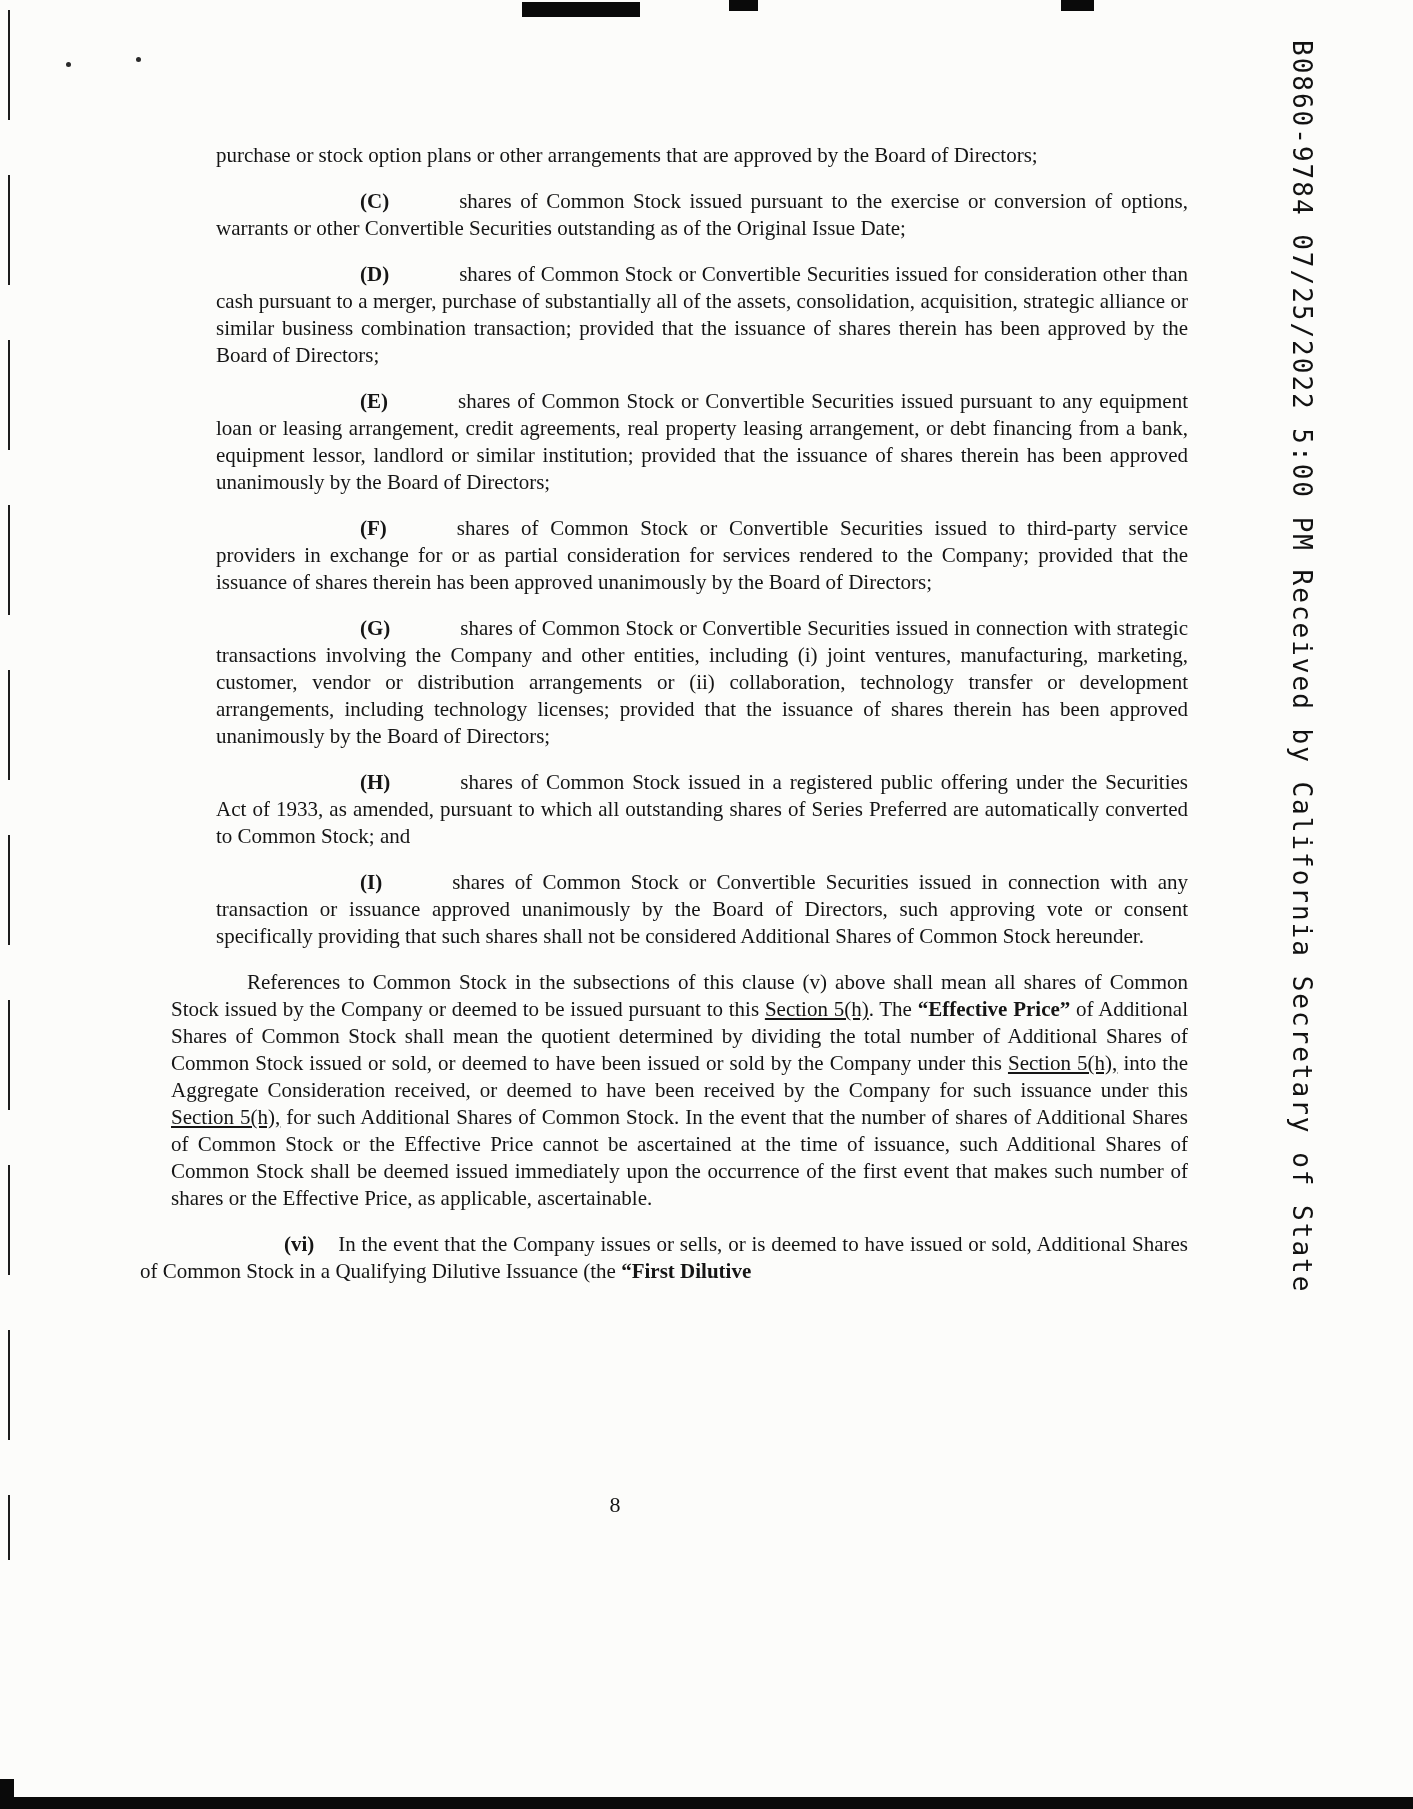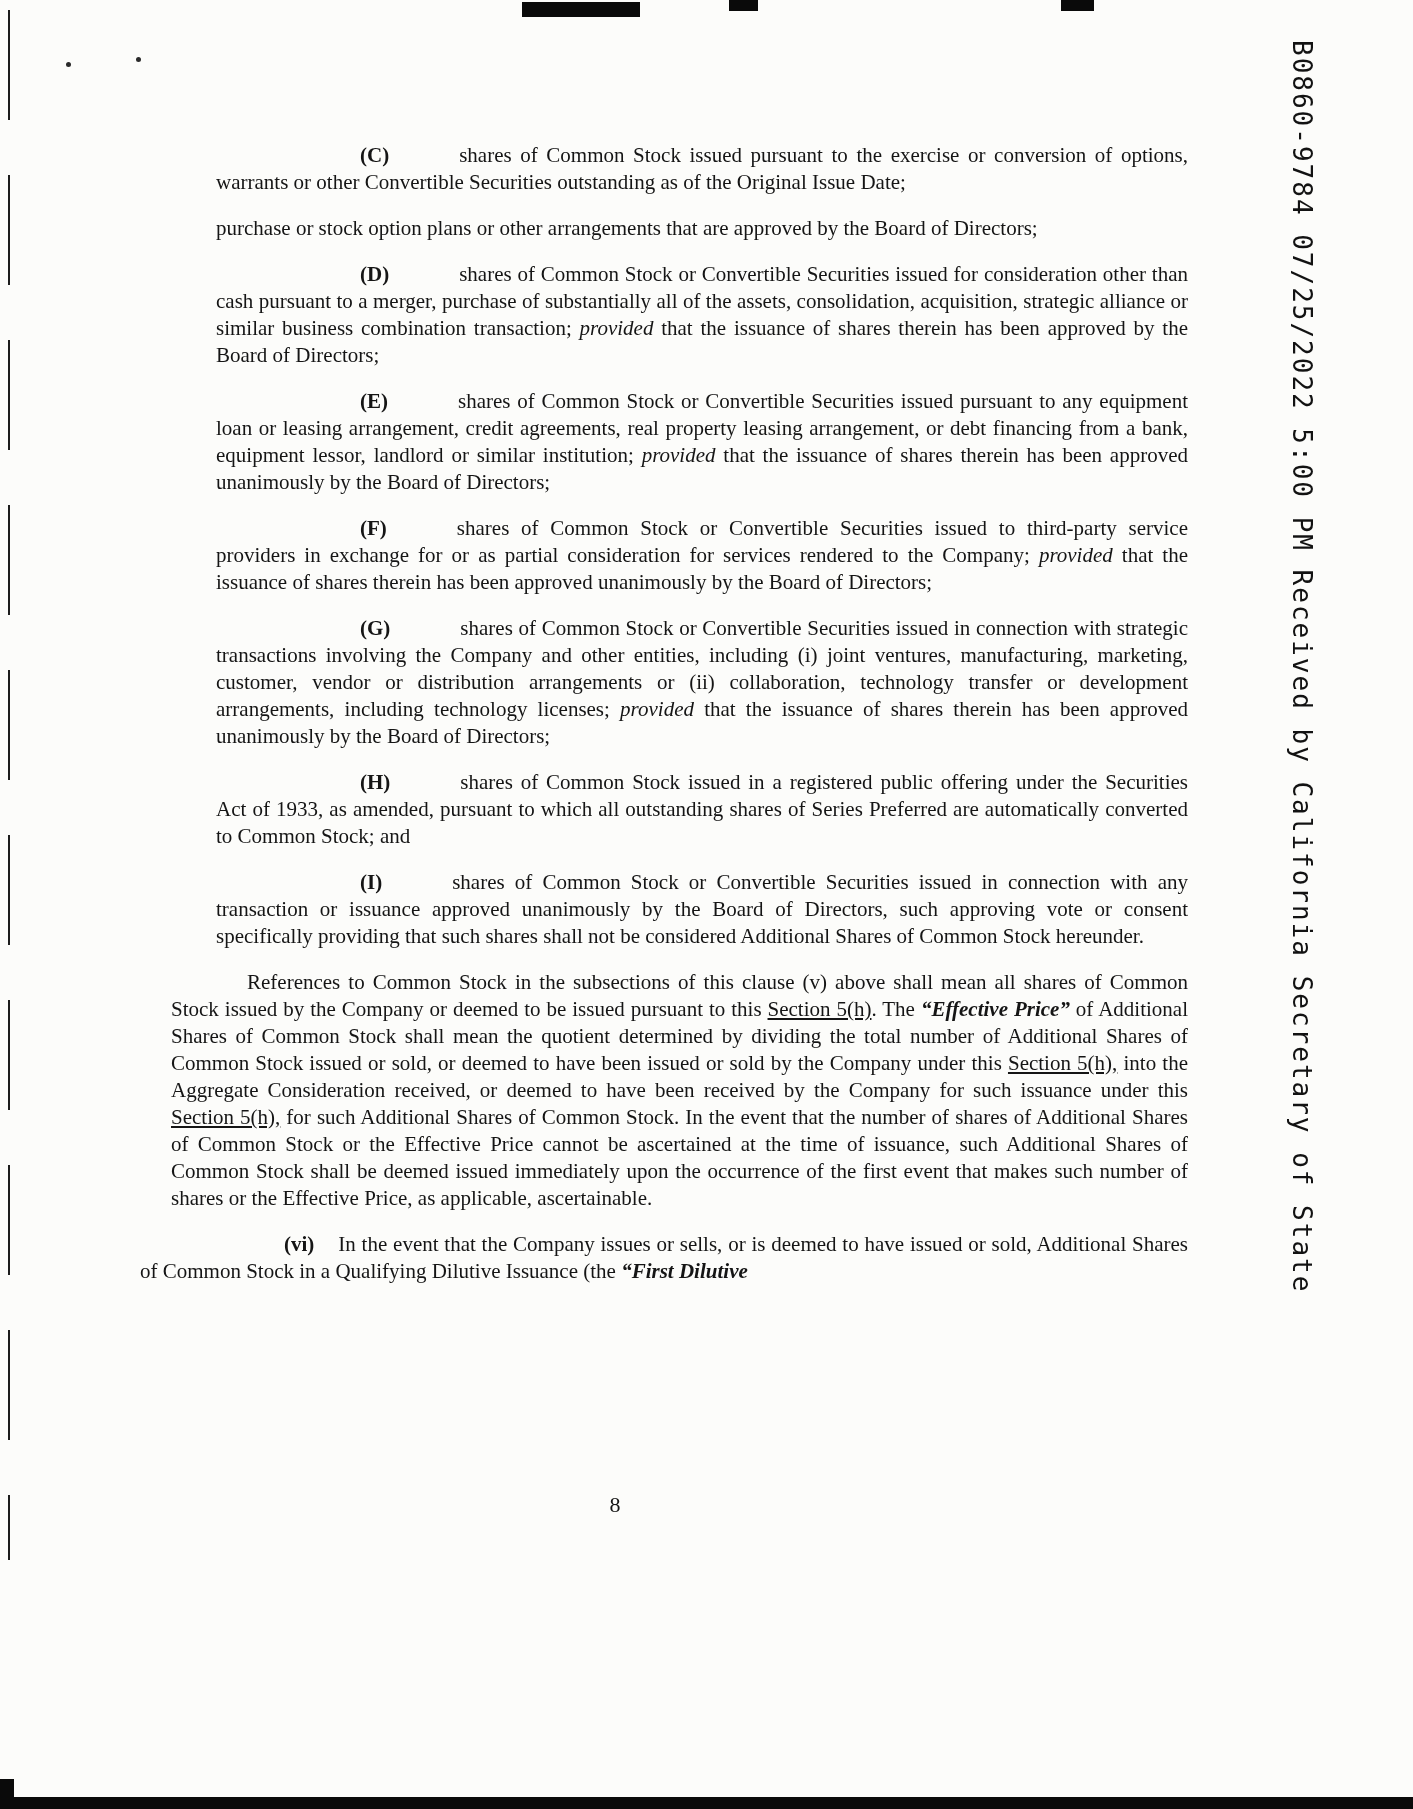--- a/index.html
+++ b/index.html
@@ -25,21 +25,21 @@
     line-height: 27px;
     text-align: justify;
   }
   .para { margin: 0 0 19px 0; }
   .p-cont { margin-left: 76px; }
   .p-item { margin-left: 76px; text-indent: 144px; }
   .p-refs { text-indent: 76px; margin-left: 31px; }
   .p-vi   { text-indent: 144px; margin-bottom: 0; }
 
   .seg-b { font-weight: bold; }
-  .seg-i { font-style: italic; }
+  .seg-i { }
   .seg-u { text-decoration: underline; }
   .seg-tab  { display: inline-block; width: 70px; }
   .seg-tab2 { display: inline-block; width: 24px; }
 
   .page-number {
     position: absolute;
     left: 0;
     top: 1492px;
     width: 1230px;
     text-align: center;
@@ -86,22 +86,22 @@
   <div class="artifact bar-top-3"></div>
   <div class="edge-line"></div>
   <div class="dot dot-1"></div>
   <div class="dot dot-2"></div>
   <div class="artifact bar-bottom"></div>
   <div class="artifact bar-bottom-corner"></div>
 
   <div class="stamp">B0860-9784 07/25/2022 5:00 PM Received by California Secretary of State</div>
 
   <div class="content">
+    <p class="para p-cont"><span>purchase or stock option plans or other arrangements that are approved by the Board of Directors;</span></p>
     <p class="para p-item"><span class="seg-b">(C)</span><span class="seg-tab"></span><span>shares of Common Stock issued pursuant to the exercise or conversion of options, warrants or other Convertible Securities outstanding as of the Original Issue Date;</span></p>
-    <p class="para p-cont"><span>purchase or stock option plans or other arrangements that are approved by the Board of Directors;</span></p>
     <p class="para p-item"><span class="seg-b">(D)</span><span class="seg-tab"></span><span>shares of Common Stock or Convertible Securities issued for consideration other than cash pursuant to a merger, purchase of substantially all of the assets, consolidation, acquisition, strategic alliance or similar business combination transaction; </span><span class="seg-i">provided</span><span> that the issuance of shares therein has been approved by the Board of Directors;</span></p>
     <p class="para p-item"><span class="seg-b">(E)</span><span class="seg-tab"></span><span>shares of Common Stock or Convertible Securities issued pursuant to any equipment loan or leasing arrangement, credit agreements, real property leasing arrangement, or debt financing from a bank, equipment lessor, landlord or similar institution; </span><span class="seg-i">provided</span><span> that the issuance of shares therein has been approved unanimously by the Board of Directors;</span></p>
     <p class="para p-item"><span class="seg-b">(F)</span><span class="seg-tab"></span><span>shares of Common Stock or Convertible Securities issued to third-party service providers in exchange for or as partial consideration for services rendered to the Company; </span><span class="seg-i">provided</span><span> that the issuance of shares therein has been approved unanimously by the Board of Directors;</span></p>
     <p class="para p-item"><span class="seg-b">(G)</span><span class="seg-tab"></span><span>shares of Common Stock or Convertible Securities issued in connection with strategic transactions involving the Company and other entities, including (i) joint ventures, manufacturing, marketing, customer, vendor or distribution arrangements or (ii) collaboration, technology transfer or development arrangements, including technology licenses; </span><span class="seg-i">provided</span><span> that the issuance of shares therein has been approved unanimously by the Board of Directors;</span></p>
     <p class="para p-item"><span class="seg-b">(H)</span><span class="seg-tab"></span><span>shares of Common Stock issued in a registered public offering under the Securities Act of 1933, as amended, pursuant to which all outstanding shares of Series Preferred are automatically converted to Common Stock; and</span></p>
     <p class="para p-item"><span class="seg-b">(I)</span><span class="seg-tab"></span><span>shares of Common Stock or Convertible Securities issued in connection with any transaction or issuance approved unanimously by the Board of Directors, such approving vote or consent specifically providing that such shares shall not be considered Additional Shares of Common Stock hereunder.</span></p>
     <p class="para p-refs"><span>References to Common Stock in the subsections of this clause (v) above shall mean all shares of Common Stock issued by the Company or deemed to be issued pursuant to this </span><span class="seg-u">Section 5(h)</span><span>. The </span><span class="seg-b seg-i">“Effective Price”</span><span> of Additional Shares of Common Stock shall mean the quotient determined by dividing the total number of Additional Shares of Common Stock issued or sold, or deemed to have been issued or sold by the Company under this </span><span class="seg-u">Section 5(h),</span><span> into the Aggregate Consideration received, or deemed to have been received by the Company for such issuance under this </span><span class="seg-u">Section 5(h),</span><span> for such Additional Shares of Common Stock. In the event that the number of shares of Additional Shares of Common Stock or the Effective Price cannot be ascertained at the time of issuance, such Additional Shares of Common Stock shall be deemed issued immediately upon the occurrence of the first event that makes such number of shares or the Effective Price, as applicable, ascertainable.</span></p>
     <p class="para p-vi"><span class="seg-b">(vi)</span><span class="seg-tab2"></span><span>In the event that the Company issues or sells, or is deemed to have issued or sold, Additional Shares of Common Stock in a Qualifying Dilutive Issuance (the </span><span class="seg-b seg-i">“First Dilutive</span></p>
   </div>
 

